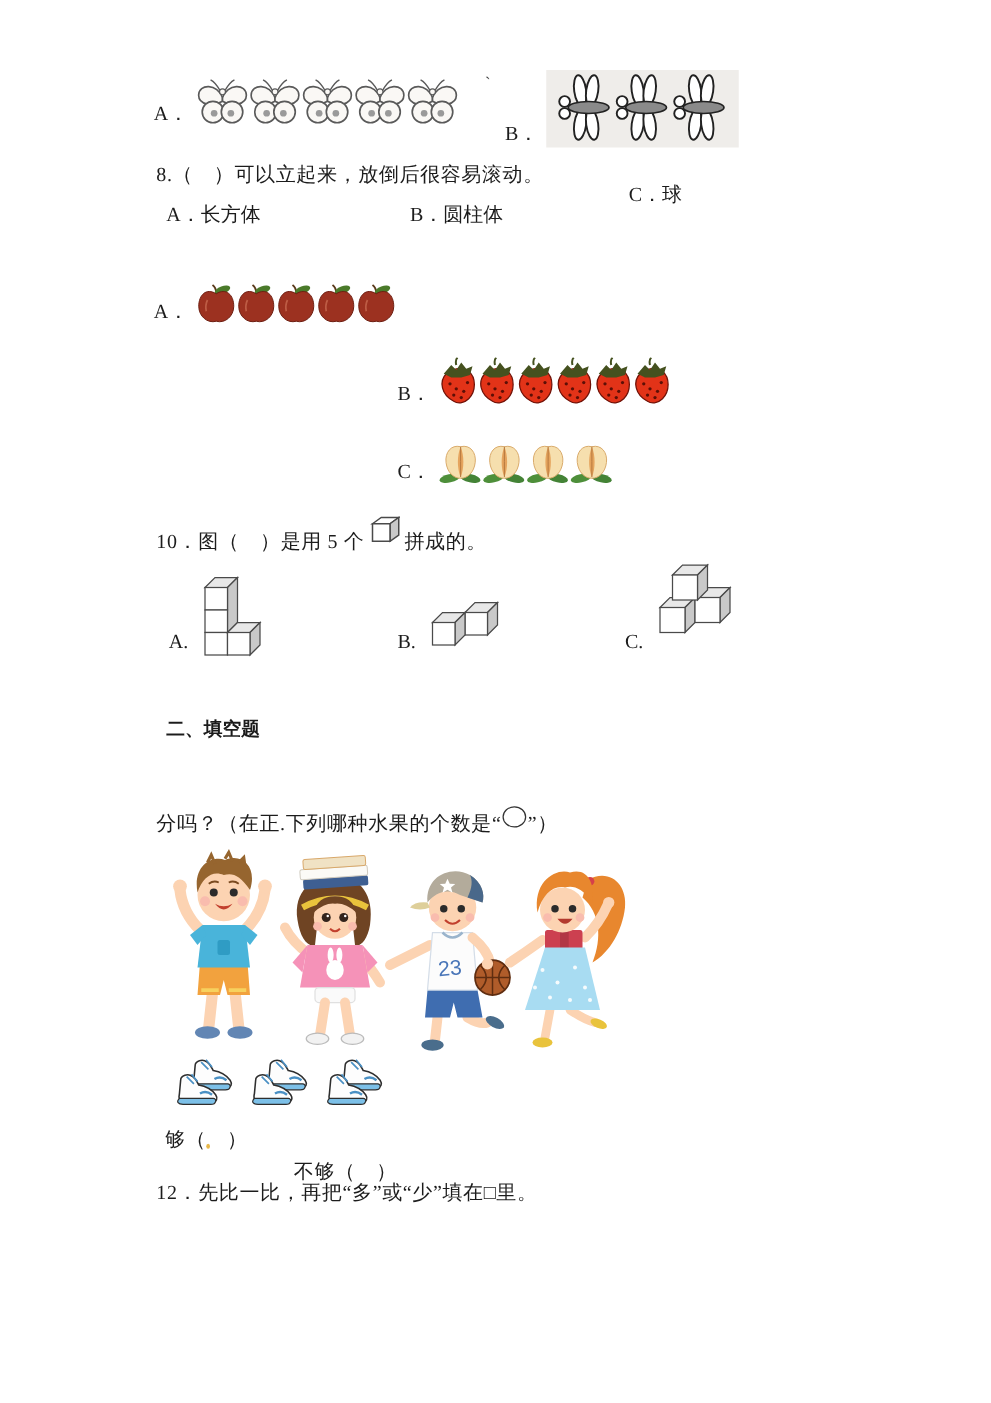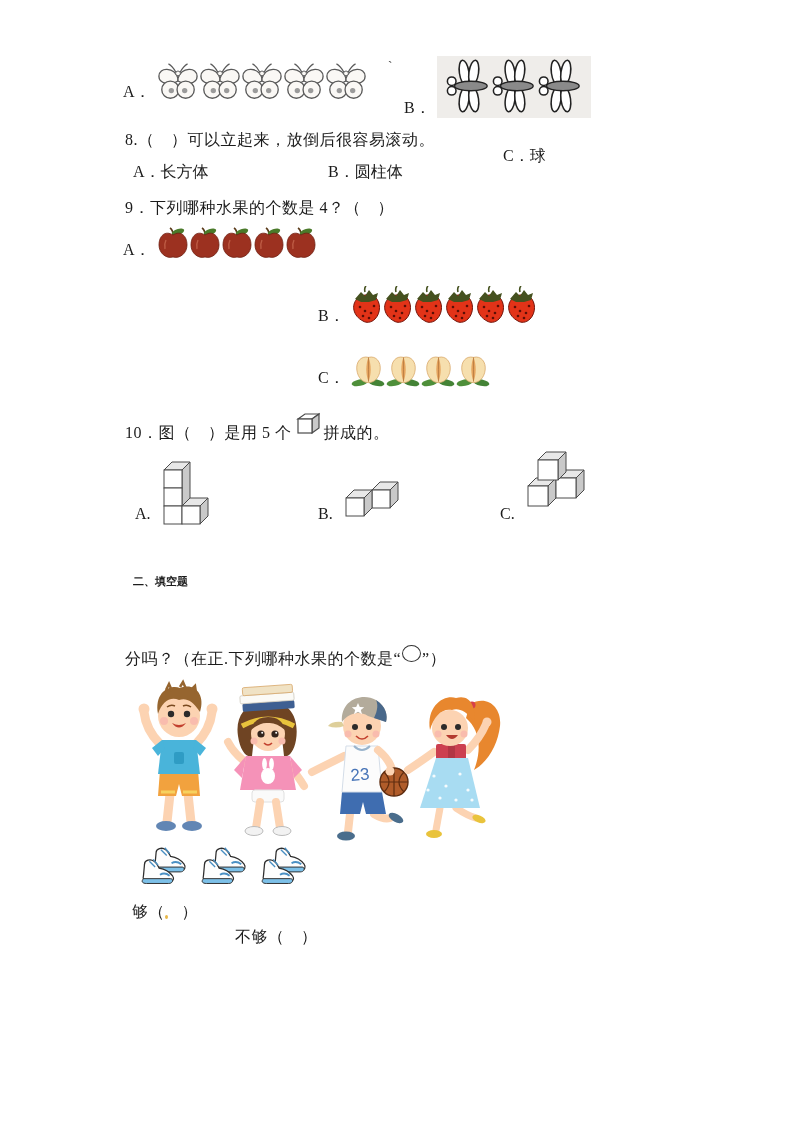--- a/index.html
+++ b/index.html
@@ -5,21 +5,21 @@
   html,body{margin:0;padding:0;background:#fff;}
   #page{position:relative;width:793px;height:1122px;background:var(--page-bg,#fff);
         font-family:"Liberation Serif","DejaVu Serif",serif;color:var(--ink,#1c1c1c);
         font-size:16px;overflow:hidden;}
   .abs{position:absolute;}
   .qtext{white-space:nowrap;letter-spacing:0.5px;}
   .optlabel{white-space:nowrap;}
   .row{display:flex;align-items:flex-end;}
   .row .lbl{margin-right:6px;line-height:1;padding-bottom:2px;}
   .items{display:flex;align-items:flex-end;}
-  .section-title{font-family:"Liberation Sans","DejaVu Sans",sans-serif;font-weight:bold;font-size:11px;}
+  .section-title{font-family:"Liberation Sans","DejaVu Sans",sans-serif;font-weight:bold;font-size:15px;}
   .dragonfly-box{background:var(--dragonfly-bg,#efedea);padding:2px 8px 4px 8px;display:flex;}
   .circle-mark{display:inline-block;width:17px;height:15px;border:1.5px solid #333;
                border-radius:50%;vertical-align:2px;margin:0 1px;}
   .stray{font-size:13px;color:#444;}
   .dot-stray{position:absolute;width:3px;height:4px;border-radius:50%;background:#e8b84a;}
   svg{display:block;}
   .inline-cube{display:inline-block;vertical-align:4px;margin:0 4px;}
 </style>
 </head>
 <body>
@@ -120,21 +120,20 @@
         <circle cx="7" cy="33" r="4.5" fill="#fff" stroke="#222" stroke-width="1.6"></circle>
       </svg>
       </div>
   </div>
 
   <div class="abs qtext" style="left:125px;top:130px;">8.（　）可以立起来，放倒后很容易滚动。</div>
   <span class="abs optlabel" style="left:133px;top:162px;">A．长方体</span>
   <span class="abs optlabel" style="left:328px;top:162px;">B．圆柱体</span>
   <span class="abs optlabel" style="left:503px;top:146px;">C．球</span>
 
-  <div class="abs qtext" style="left:125px;top:198px;">9．下列哪种水果的个数是 4？（　）</div>
 
   <div class="abs row" style="left:123px;top:226px;">
     <span class="lbl">A．</span>
     <div class="items">
       <svg viewBox="0 0 32 34" width="32" height="34">
         <path d="M16 9 Q16 4 13 2" stroke="#5a3a1a" stroke-width="1.6" fill="none"></path>
         <ellipse cx="21" cy="6" rx="6.5" ry="3" transform="rotate(-20 21 6)" style="fill:var(--apple-leaf)"></ellipse>
         <path d="M16 9 C8 4 2 10 2 19 C2 27 9 33 16 31 C23 33 30 27 30 19 C30 10 24 4 16 9 Z" style="fill:var(--apple-red)" stroke="#6e1f12" stroke-width="0.8"></path>
         <path d="M9 14 Q7 18 8 23" stroke="#c86a50" stroke-width="1.4" fill="none" opacity="0.75"></path>
       </svg>
@@ -493,14 +492,15 @@
         <path d="M19 15 L25 21 M23 13 L28 19" stroke="#4a90c4" stroke-width="1.4"></path>
         <path d="M30 29 Q35 26 40 30" stroke="#4a90c4" stroke-width="2" fill="none"></path>
       </g>
     </svg>
     </div>
 
   <span class="abs qtext" style="left:132px;top:902px;">够（　）</span>
   <span class="abs dot-stray" style="left:165px;top:915px;"></span>
   <span class="abs qtext" style="left:235px;top:902px;margin-top:25px;">不够（　）</span>
 
+  <div class="abs qtext" style="left:125px;top:944px;">12．先比一比，再把“多”或“少”填在□里。</div>
 
 </div>
 
 </body></html>

